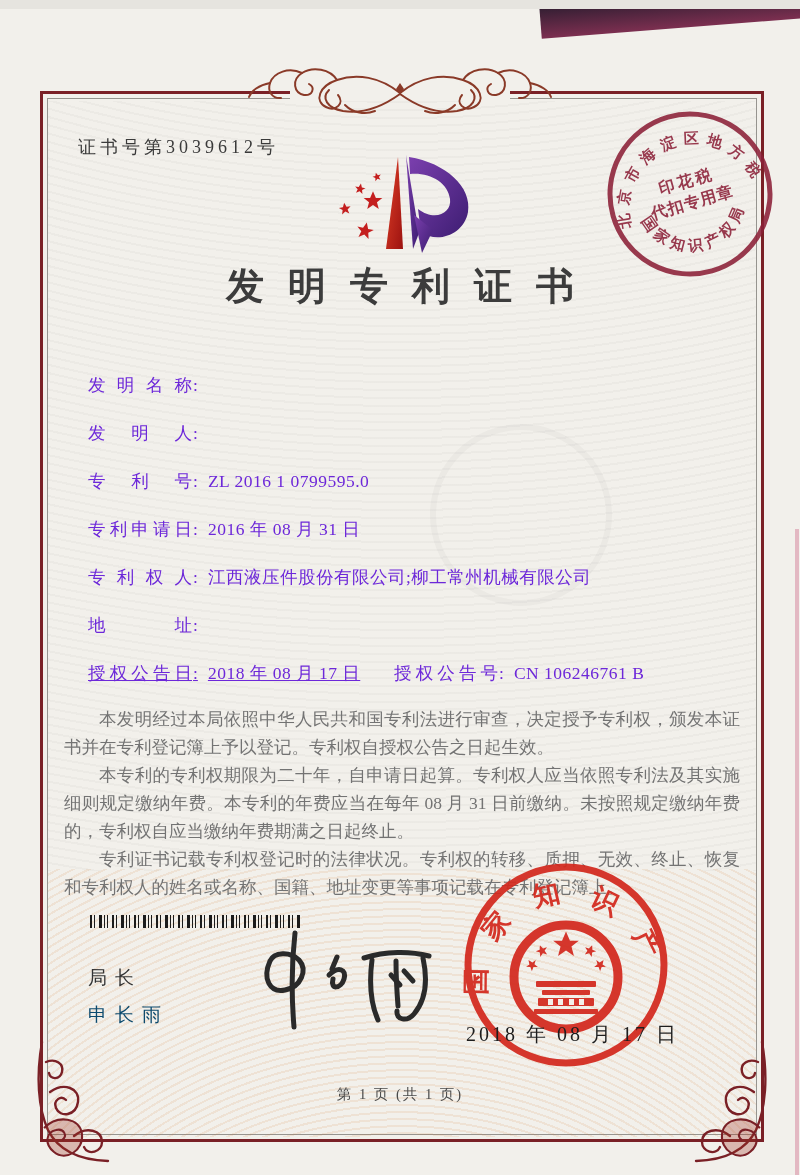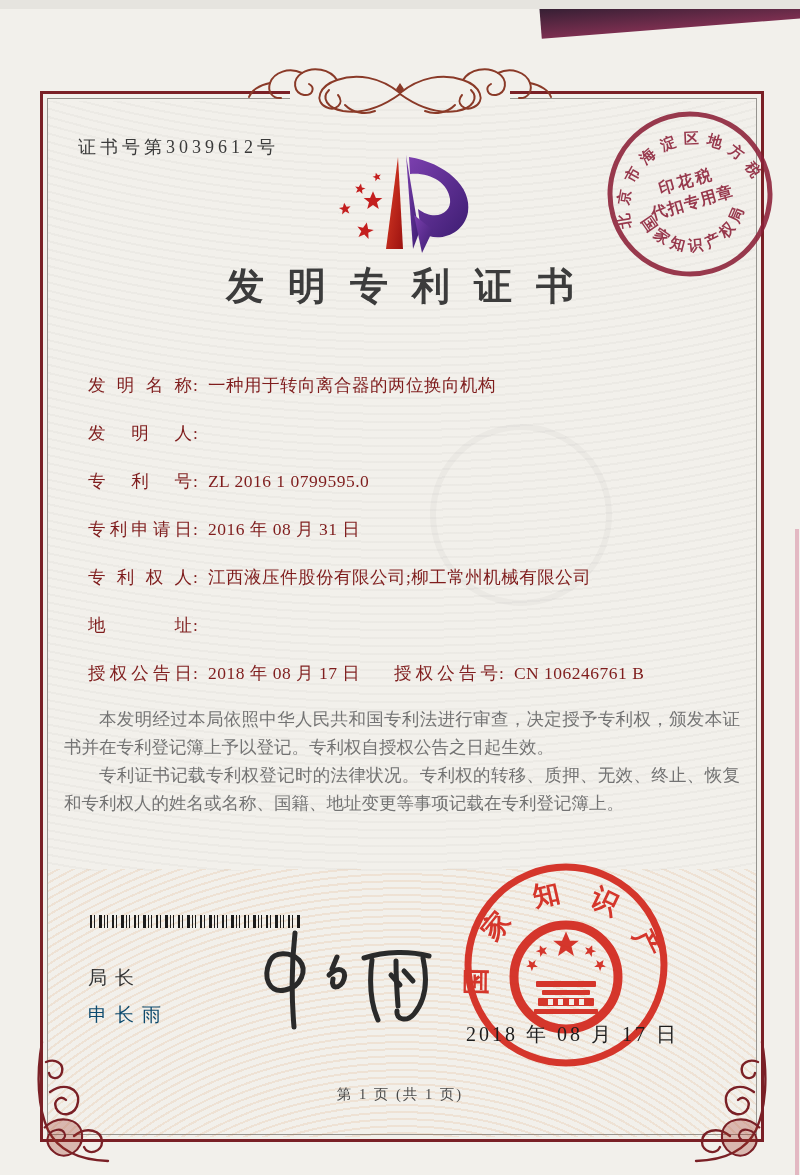--- a/index.html
+++ b/index.html
@@ -17,24 +17,24 @@
   .texture-warm{position:absolute;left:48px;right:44px;top:860px;height:268px;
         background:repeating-radial-gradient(circle at 50% 240%, rgba(212,122,46,0.12) 0 2px, rgba(0,0,0,0) 2px 7px);}
   .watermark-circle{position:absolute;left:430px;top:415px;width:170px;height:170px;border-radius:50%;
         border:6px solid rgba(90,90,90,0.045);}
   
   .cert-no{position:absolute;left:78px;top:126px;font-size:18px;letter-spacing:4px;color:#3a3a3a;}
   .logo{position:absolute;left:50%;top:138px;transform:translateX(-50%);}
   .title{position:absolute;left:0;top:252px;width:100%;text-align:center;font-size:38px;font-weight:600;
         letter-spacing:24px;text-indent:24px;color:#3c3c3c;}
   
-  .fields{position:absolute;left:88px;top:364px;width:648px;font-size:17.5px;color:#7f1d1d;}
+  .fields{position:absolute;left:88px;top:364px;width:648px;font-size:17.5px;color:#6d28d9;}
   .field-row{display:flex;align-items:baseline;height:24px;margin-bottom:24px;white-space:nowrap;}
   .field-pair{display:flex;align-items:baseline;}
-  .field-pair.first{width:306px;}
+  .field-pair.first{width:306px;text-decoration:underline;}
   .flabel{display:inline-block;width:104px;text-align:justify;text-align-last:justify;}
   .fcolon{display:inline-block;margin:0 10px 0 1px;}
   .fvalue{letter-spacing:.5px;}
   
   .body-text{position:absolute;left:64px;top:696px;width:676px;font-size:17.5px;line-height:28px;
         text-align:justify;color:#737373;}
   .body-text p{margin:0;text-indent:2em;}
   
   .barcode{position:absolute;left:90px;top:906px;width:212px;height:13px;
         background:repeating-linear-gradient(90deg,
@@ -137,21 +137,20 @@
       <use href="#star5" transform="translate(41,84) scale(0.88) rotate(12)"></use>
     </g>
   </svg>
 
   <div class="title">发明专利证书</div>
 
   <div class="fields">
     <div class="field-row">
       <span class="flabel">发明名称</span>
         <span class="fcolon">:</span>
-      <span class="fvalue">一种用于转向离合器的两位换向机构</span>
     </div>
     <div class="field-row">
       <span class="flabel">发明人</span>
         <span class="fcolon">:</span>
     </div>
     <div class="field-row">
       <span class="flabel">专利号</span>
         <span class="fcolon">:</span>
       <span class="fvalue">ZL 2016 1 0799595.0</span>
     </div>
@@ -178,20 +177,21 @@
       <span class="field-pair">
         <span class="flabel">授权公告号</span>
           <span class="fcolon">:</span>
         <span class="fvalue">CN 106246761 B</span>
       </span>
     </div>
   </div>
 
   <div class="body-text">
     <p>本发明经过本局依照中华人民共和国专利法进行审查，决定授予专利权，颁发本证书并在专利登记簿上予以登记。专利权自授权公告之日起生效。</p>
+    <p>本专利的专利权期限为二十年，自申请日起算。专利权人应当依照专利法及其实施细则规定缴纳年费。本专利的年费应当在每年 08 月 31 日前缴纳。未按照规定缴纳年费的，专利权自应当缴纳年费期满之日起终止。</p>
     <p>专利证书记载专利权登记时的法律状况。专利权的转移、质押、无效、终止、恢复和专利权人的姓名或名称、国籍、地址变更等事项记载在专利登记簿上。</p>
   </div>
 
   <div class="barcode"></div>
 
   <div class="signer-title">局长</div>
   <div class="signer-name">申长雨</div>
 
   <svg class="signature" width="245" height="112" viewBox="0 0 245 112">
     <g stroke="#2a2a2a" fill="none" stroke-width="5" stroke-linecap="round">

